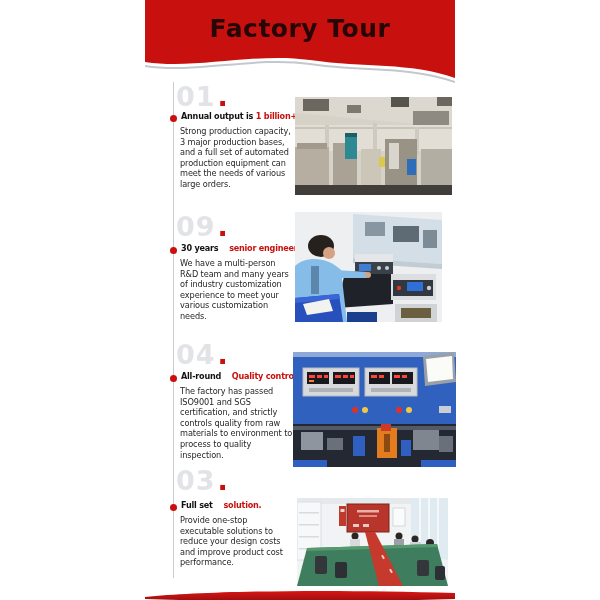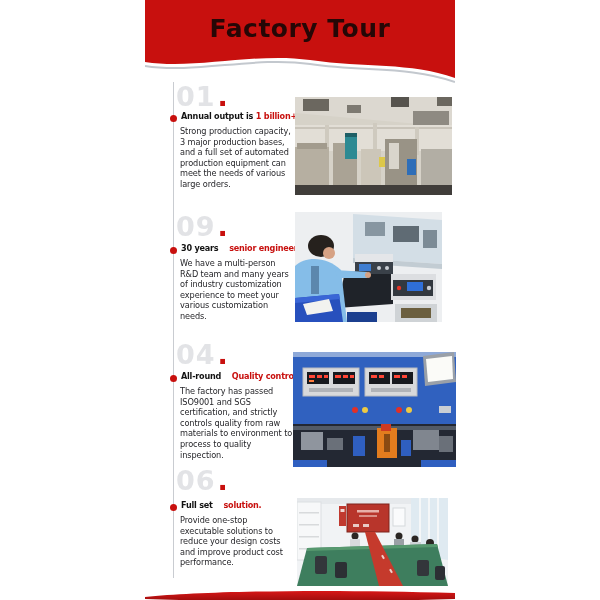--- a/index.html
+++ b/index.html
@@ -174,21 +174,21 @@
           <rect x="108" y="88" width="10" height="16" fill="#2f5fc0"></rect>
           <rect x="120" y="78" width="26" height="20" fill="#80868f"></rect>
           <rect x="146" y="84" width="14" height="16" fill="#6a7079"></rect>
           <rect x="0" y="108" width="34" height="7" fill="#2f5fc0"></rect>
           <rect x="128" y="108" width="35" height="7" fill="#2f5fc0"></rect>
         </svg>
       </figure>
     </section>
 
     <section>
-      <div class="num" style="top:467px"><span>06</span><span class="numdot">.</span></div>
+      <div class="num" style="top:467px"><span>03</span><span class="numdot">.</span></div>
       <span class="bullet" style="top:504px"></span>
       <h2 class="head" style="top:500px"><span>Full set</span><span class="hl">solution.</span></h2>
       <p class="body" style="top:515px">Provide one-stop executable solutions to reduce your design costs and improve product cost performance.</p>
       <figure class="photo" style="left:152px;top:498px;width:151px;height:88px">
         <svg width="151" height="88" viewBox="0 0 151 88">
           <rect width="151" height="88" fill="#f1f3f5"></rect>
           <rect x="0" y="0" width="151" height="6" fill="#e6e9ec"></rect>
           <rect x="0" y="4" width="24" height="58" fill="#f7f8f9" stroke="#dcdfe2"></rect>
           <rect x="2" y="14" width="20" height="1.5" fill="#d8dadc"></rect>
           <rect x="2" y="26" width="20" height="1.5" fill="#d8dadc"></rect>

